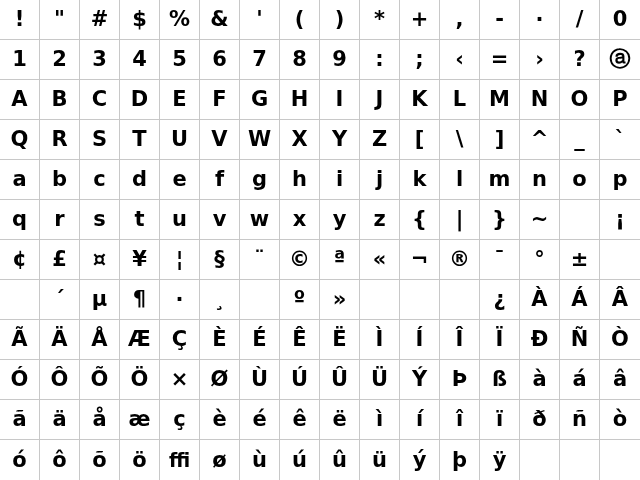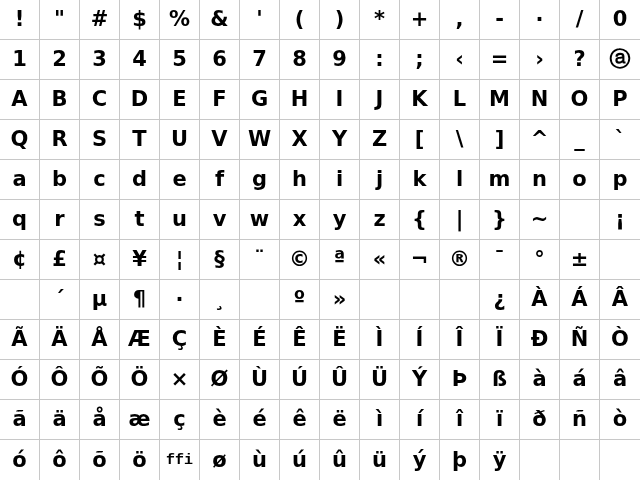--- a/index.html
+++ b/index.html
@@ -40,22 +40,21 @@
   .cell.col-last {
     border-right: none;
   }
   .cell.row-last {
     border-bottom: none;
   }
   .cell.empty {
     color: transparent;
   }
   .cell.small {
-    font-size: 15px;
-    font-family: Liberation Mono, monospace;
+    font-size: 19px;
   }
 </style>
 </head>
 <body>
 
 <div id="glyph-grid">
     <div class="cell">!</div>
     <div class="cell">"</div>
     <div class="cell">#</div>
     <div class="cell">$</div>

